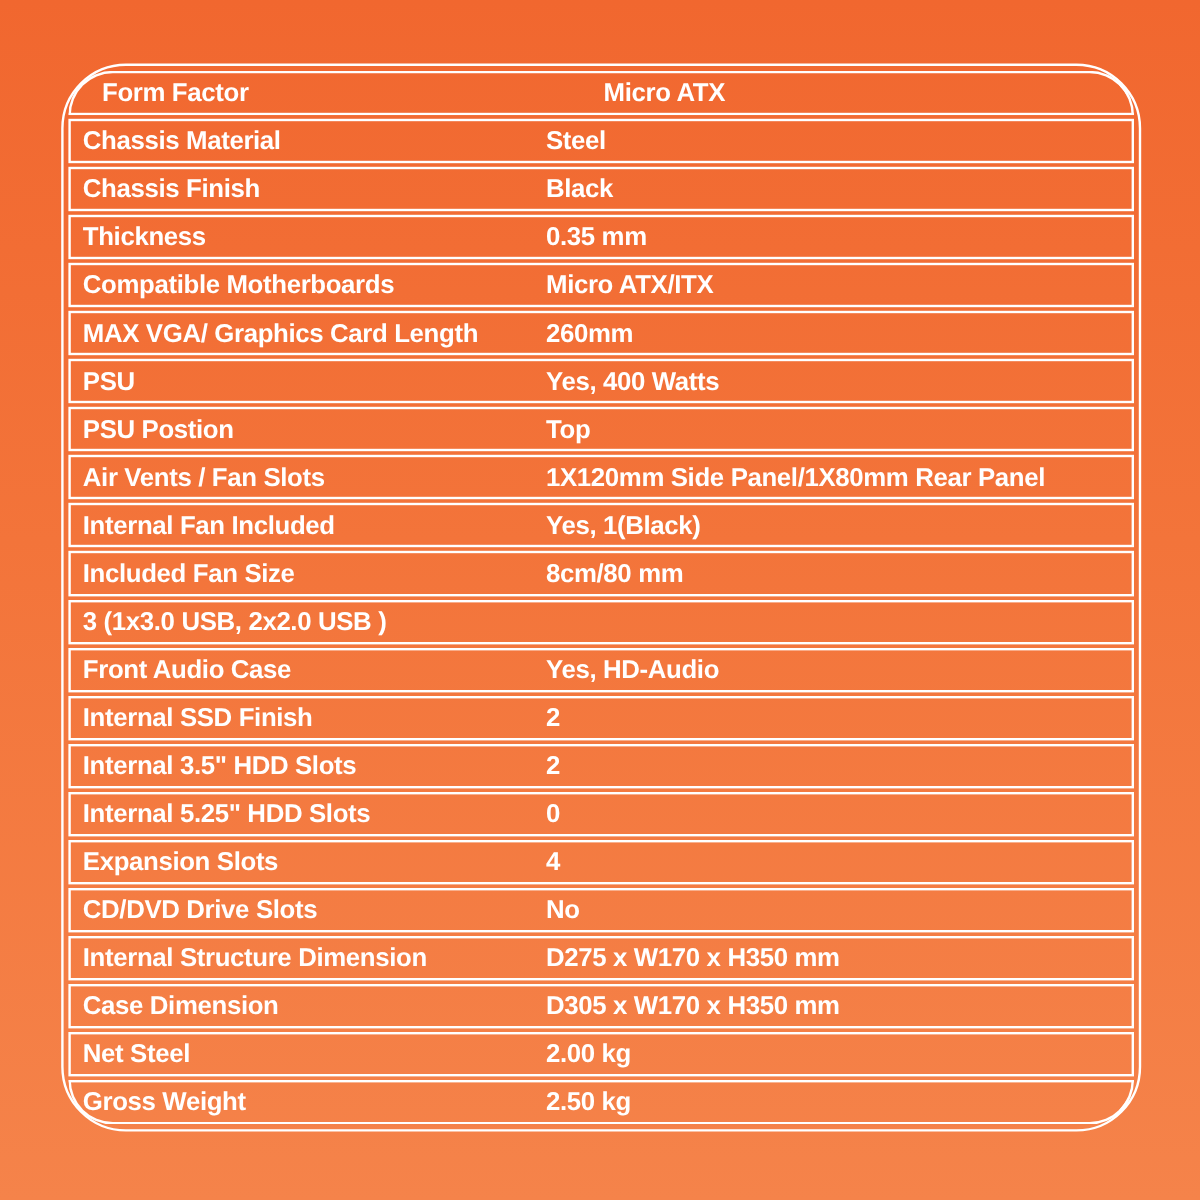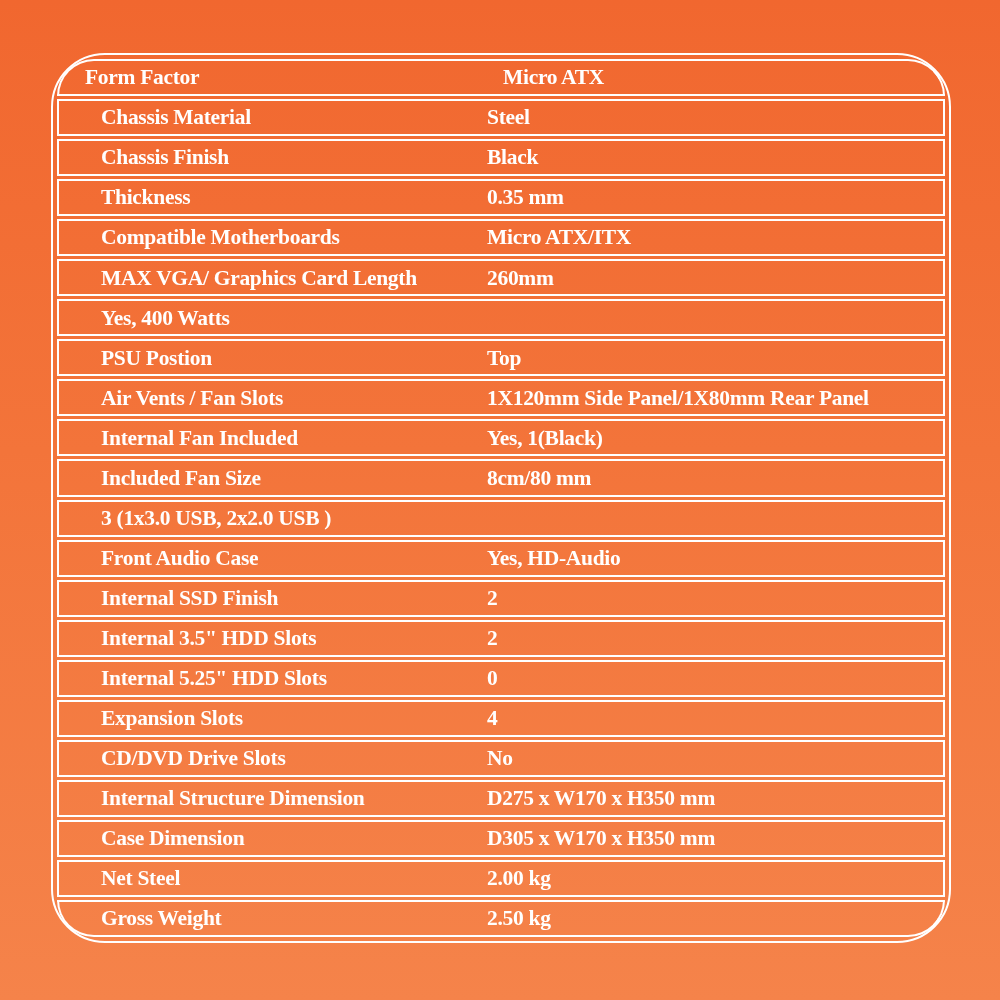--- a/index.html
+++ b/index.html
@@ -12,42 +12,41 @@
   html, body { width: 1000px; height: 1000px; }
   body {
     font-family: "Liberation Sans", "DejaVu Sans", sans-serif;
     overflow: hidden;
   }
   .page {
     position: relative;
     width: 1000px;
     height: 1000px;
     background: linear-gradient(180deg, var(--bg-top) 0%, #f3743a 45%, var(--bg-bottom) 100%);
-    font-family: Liberation Serif, serif;
   }
   .spec-card {
     position: absolute;
     left: 51px;
     top: 53px;
     width: 900px;
     height: 890px;
     border: 2px solid var(--line);
     border-radius: 54px;
     padding: 4px;
     display: flex;
     flex-direction: column;
     gap: 3px;
   }
   .spec-row {
     flex: 1 1 0;
     border: 2px solid var(--line);
     display: grid;
     grid-template-columns: 386px 1fr;
     align-items: center;
-    padding-left: 42px;
+    padding-left: 10px;
     min-height: 0;
     overflow: hidden;
   }
   .spec-row:first-child { border-radius: 46px 46px 0 0; padding-left: 30px; }
   .spec-row:first-child .spec-label { transform: translateX(-4px); }
   .spec-row:first-child .spec-value { transform: translateX(-4px); margin-left: 32px; }
   .spec-row:last-child  { border-radius: 0 0 46px 46px; }
   .spec-label, .spec-value {
     color: var(--text);
     font-size: 21.5px;
@@ -87,20 +86,21 @@
     <span class="spec-label">Compatible Motherboards</span>
     <span class="spec-value">Micro ATX/ITX</span>
   </div>
 
   <div class="spec-row">
     <span class="spec-label">MAX VGA/ Graphics Card Length</span>
     <span class="spec-value">260mm</span>
   </div>
 
   <div class="spec-row">
+    <span class="spec-label">PSU</span>
     <span class="spec-value">Yes, 400 Watts</span>
   </div>
 
   <div class="spec-row">
     <span class="spec-label">PSU Postion</span>
     <span class="spec-value">Top</span>
   </div>
 
   <div class="spec-row">
     <span class="spec-label">Air Vents / Fan Slots</span>

